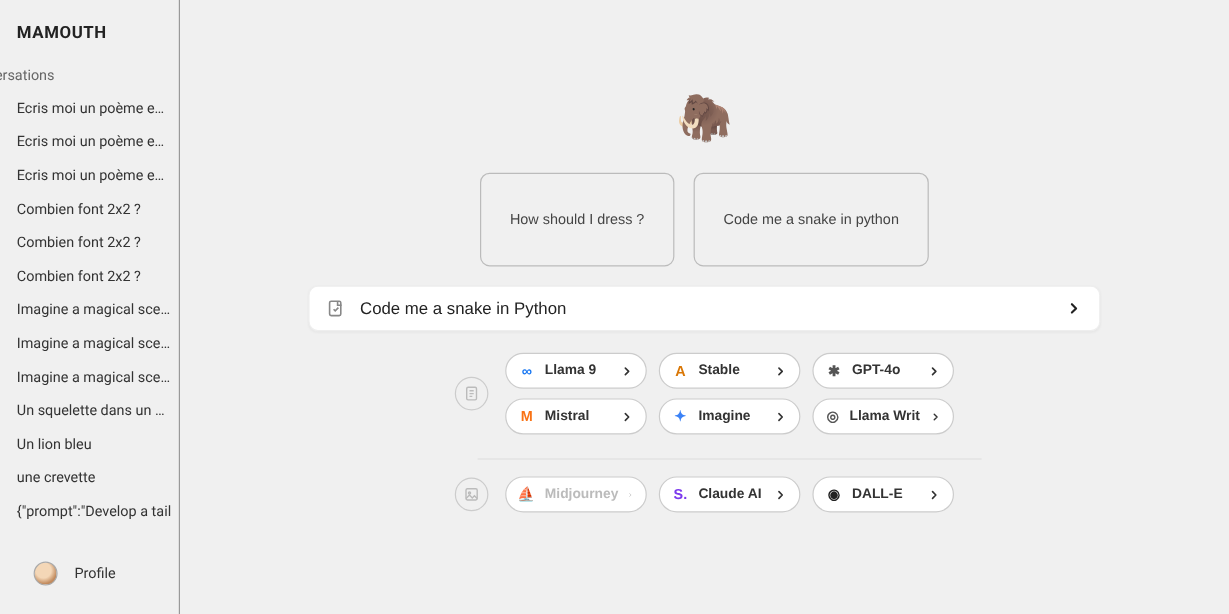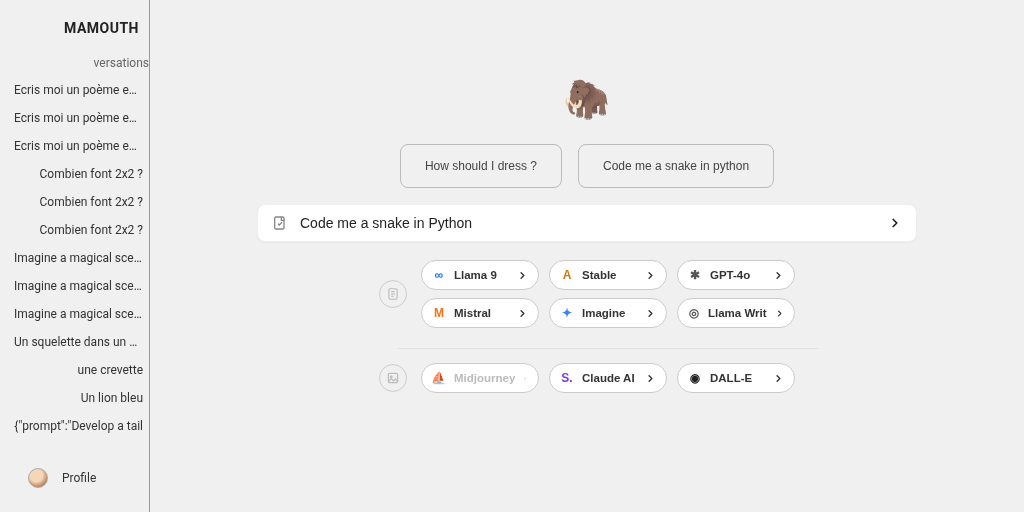--- a/index.html
+++ b/index.html
@@ -12,21 +12,20 @@
       display: flex;
     }
     .sidebar {
       width: 150px;
       background: #f0f0f0;
       border-right: 1px solid #999;
       display: flex;
       flex-direction: column;
       overflow: hidden;
       padding-top: 12px;
-      text-align: right;
     }
     .brand {
       font-weight: 700;
       font-size: 14px;
       letter-spacing: 0.5px;
       padding: 8px 10px 14px 14px;
       color: #222;
     }
     .section-label {
       font-size: 12px;
@@ -78,21 +77,21 @@
       margin-bottom: 26px;
     }
     .suggestions {
       display: flex;
       gap: 16px;
       margin-bottom: 16px;
     }
     .suggestion {
       border: 1px solid #bbb;
       border-radius: 8px;
-      padding: 14px 24px;
+      padding: 31px 24px;
       font-size: 12px;
       color: #444;
       background: transparent;
       cursor: pointer;
     }
     .prompt-box {
       width: 660px;
       background: #fff;
       border: 1px solid #eee;
       border-radius: 8px;
@@ -196,22 +195,22 @@
       <div class="conv-item">Ecris moi un poème en ale</div>
       <div class="conv-item">Ecris moi un poème en ale</div>
       <div class="conv-item">Ecris moi un poème en ale</div>
       <div class="conv-item">Combien font 2x2 ?</div>
       <div class="conv-item">Combien font 2x2 ?</div>
       <div class="conv-item">Combien font 2x2 ?</div>
       <div class="conv-item">Imagine a magical scene i</div>
       <div class="conv-item">Imagine a magical scene i</div>
       <div class="conv-item">Imagine a magical scene i</div>
       <div class="conv-item">Un squelette dans un plac</div>
+      <div class="conv-item">Un lion bleu</div>
       <div class="conv-item">une crevette</div>
-      <div class="conv-item">Un lion bleu</div>
       <div class="conv-item">{"prompt":"Develop a tail</div>
     </div>
   <div class="profile">
     <div class="avatar"></div>
     <span>Profile</span>
   </div>
 </aside>
 
 <main class="main">
   <div class="logo">🦣</div>

